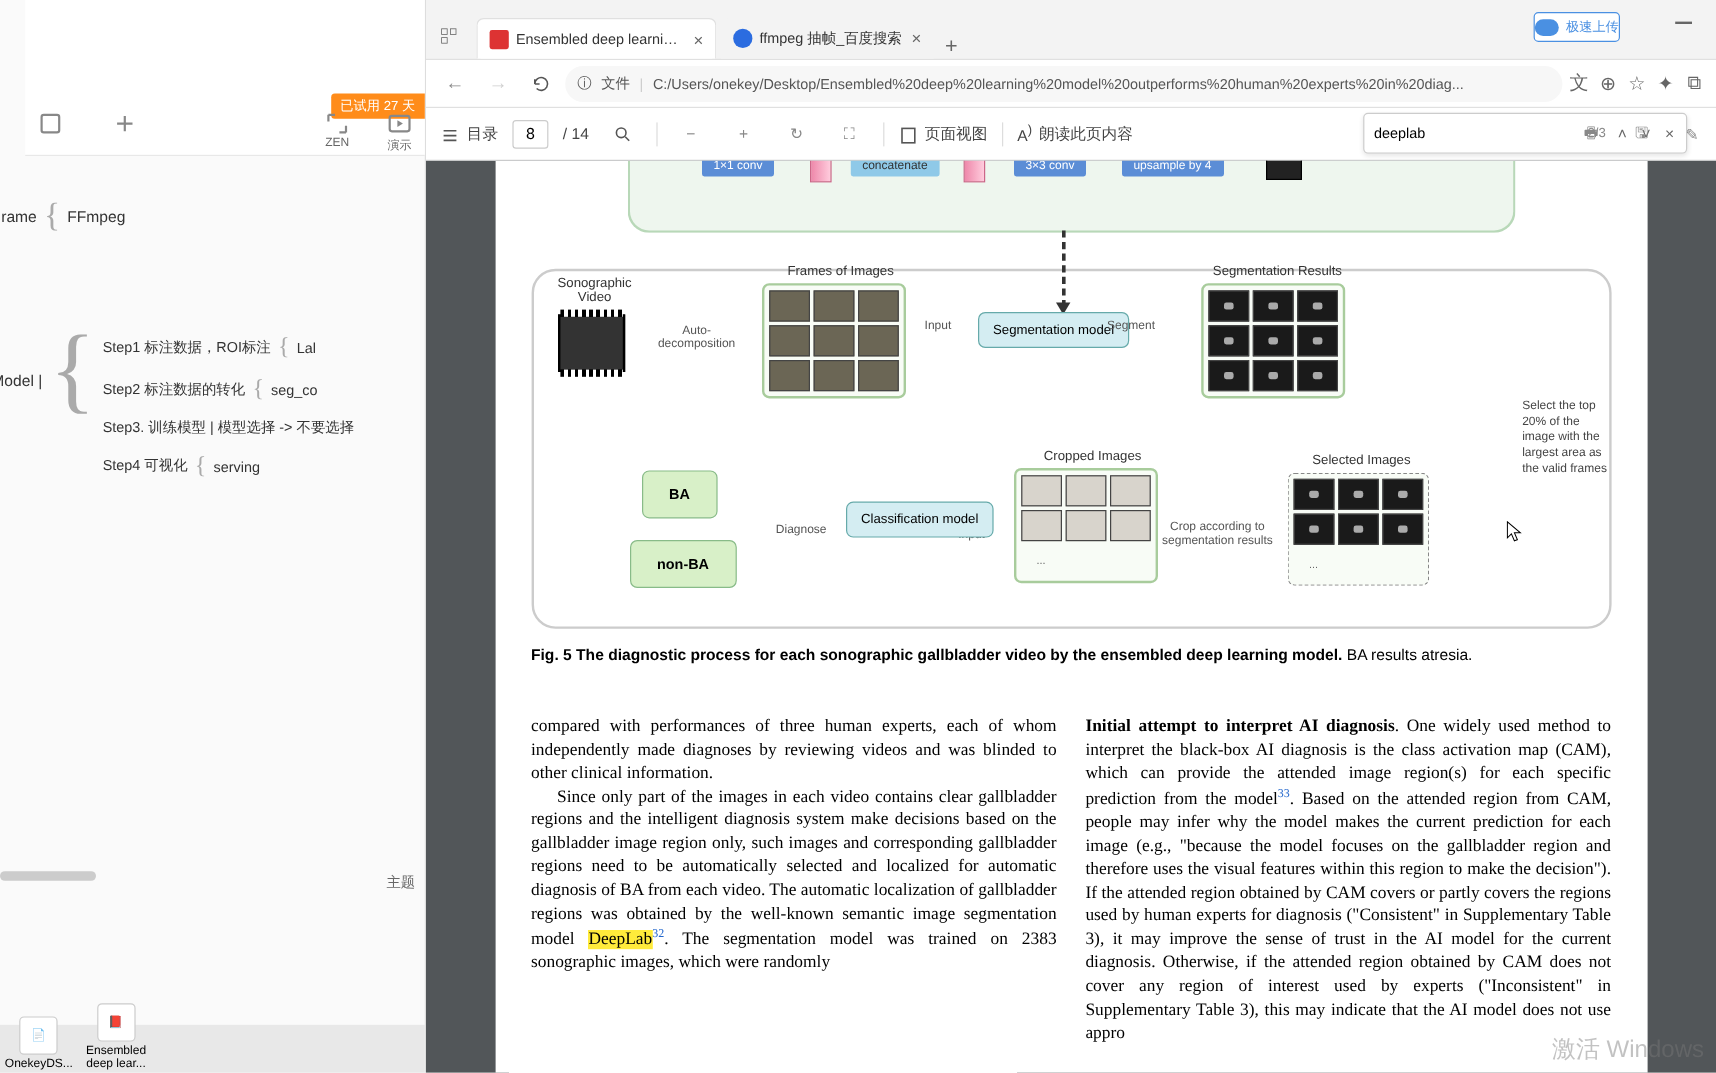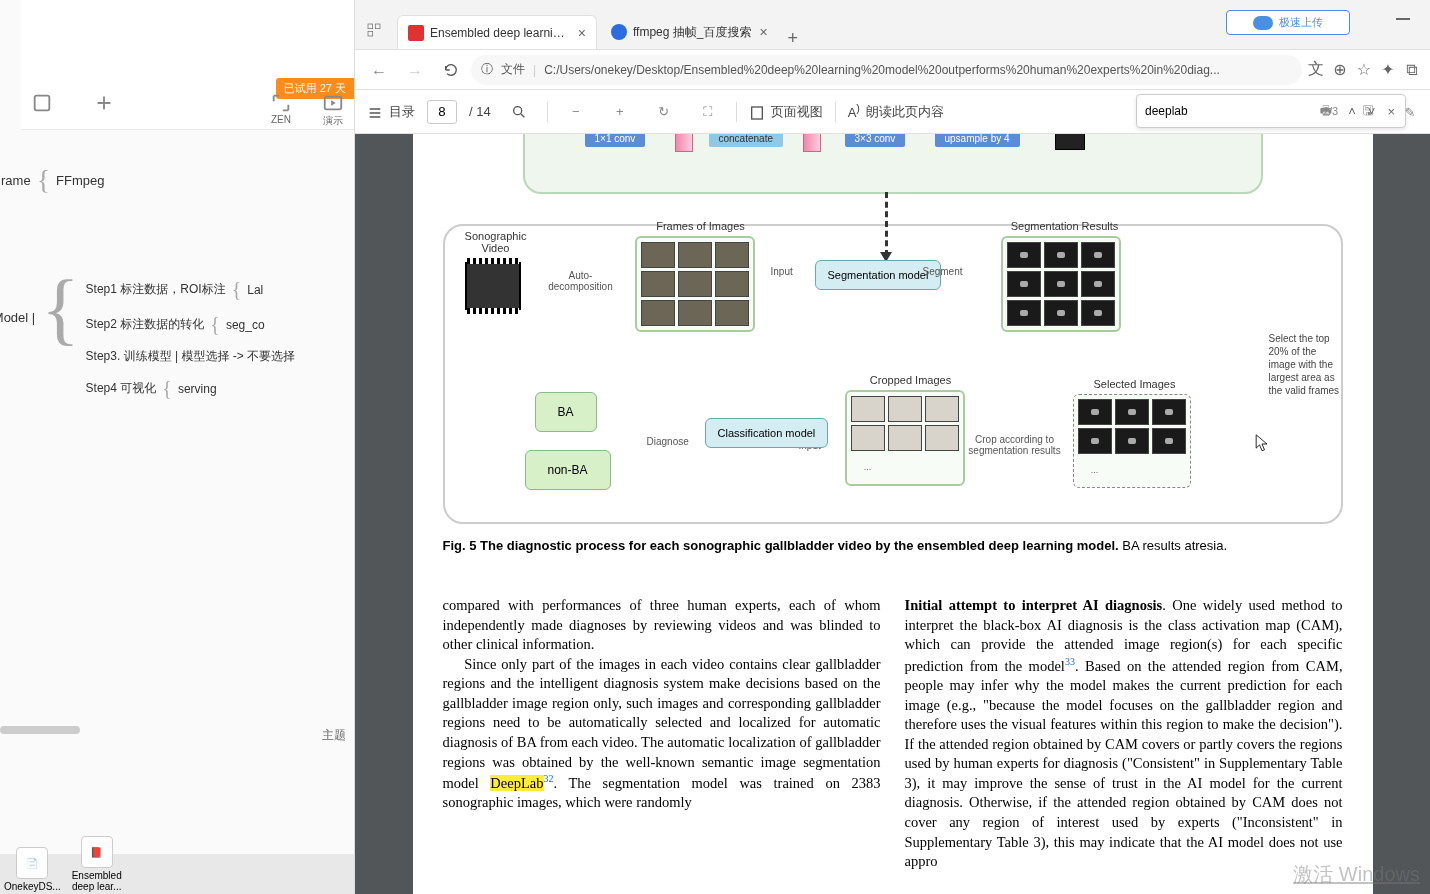--- a/index.html
+++ b/index.html
@@ -27,21 +27,21 @@
 
 .browser { position: absolute; left: 355px; top: 0; right: 0; bottom: 0; background: #fff; display: flex; flex-direction: column; }
 .titlebar { height: 50px; background: #f3f3f3; display: flex; align-items: flex-end; border-bottom: 1px solid #e0e0e0; position: relative; }
 .tab-btn { width: 38px; height: 38px; display: flex; align-items: center; justify-content: center; cursor: pointer; }
 .tab { height: 34px; background: #fff; border-radius: 6px 6px 0 0; display: flex; align-items: center; padding: 0 10px; font-size: 12px; color: #333; margin-left: 4px; max-width: 200px; border: 1px solid #e0e0e0; border-bottom: none; }
 .tab.inactive { background: #f3f3f3; border: none; }
 .tab-icon { width: 16px; height: 16px; margin-right: 6px; flex-shrink: 0; }
 .tab-title { overflow: hidden; text-overflow: ellipsis; white-space: nowrap; flex: 1; }
 .tab-close { margin-left: 8px; color: #666; cursor: pointer; font-size: 14px; }
 .new-tab { width: 30px; text-align: center; color: #666; cursor: pointer; font-size: 18px; }
-.cloud-btn { position: absolute; right: 80px; top: 10px; background: #fff; border: 1px solid #4a90e2; border-radius: 4px; padding: 4px 26px; display: flex; align-items: center; gap: 6px; font-size: 11px; color: #4a90e2; }
+.cloud-btn { position: absolute; right: 80px; top: 10px; background: #fff; border: 1px solid #4a90e2; border-radius: 4px; padding: 4px 0; display: flex; align-items: center; gap: 6px; font-size: 11px; color: #4a90e2; }
 .cloud-btn .cloud-ico { width: 20px; height: 14px; background: #4a90e2; border-radius: 7px; position: relative; }
 .min-btn { position: absolute; right: 20px; top: 18px; width: 14px; height: 2px; background: #666; }
 
 .addressbar { height: 40px; display: flex; align-items: center; padding: 0 8px; gap: 4px; border-bottom: 1px solid #e0e0e0; background: #fff; }
 .nav-btn { width: 32px; height: 32px; display: flex; align-items: center; justify-content: center; color: #888; cursor: pointer; border-radius: 4px; }
 .url-box { flex: 1; display: flex; align-items: center; gap: 8px; padding: 0 10px; height: 30px; border-radius: 15px; background: #f7f7f7; font-size: 12px; color: #555; }
 .url-text { overflow: hidden; text-overflow: ellipsis; white-space: nowrap; flex: 1; }
 .addr-icon { width: 20px; height: 20px; display: flex; align-items: center; justify-content: center; color: #666; cursor: pointer; }
 
 .pdfbar { height: 44px; display: flex; align-items: center; padding: 0 12px; gap: 12px; border-bottom: 1px solid #e0e0e0; font-size: 13px; color: #444; background: #fff; position: relative; }
@@ -75,41 +75,41 @@
 .sono-video::before { top: -6px; } .sono-video::after { bottom: -6px; }
 
 .frame-grid { position: absolute; border: 2px solid #a8cc9c; border-radius: 6px; padding: 4px; display: grid; grid-template-columns: repeat(3,34px); grid-auto-rows: 26px; gap: 3px; background: #f8fcf6; }
 .frame-cell { background: #6b6655; border: 1px solid #444; }
 .frame-cell.dark { background: #1a1a1a; position: relative; }
 .frame-cell.dark::after { content: ''; position: absolute; width: 8px; height: 6px; background: #aaa; top: 9px; left: 12px; border-radius: 2px; }
 .frame-cell.light { background: #d8d4cc; }
 .dots-cell { background: transparent; border: none; text-align: center; font-size: 9px; color: #666; line-height: 26px; }
 
 .model-box { position: absolute; border: 1px solid #6aa; background: #d4edf2; border-radius: 6px; font-size: 11px; text-align: center; padding: 8px 12px; }
-.result-box { position: absolute; background: #d8f0c8; border: 1px solid #8b8; border-radius: 6px; font-size: 12px; text-align: center; padding: 12px 22px; }
+.result-box { position: absolute; background: #d8f0c8; border: 1px solid #8b8; border-radius: 6px; font-size: 12px; text-align: center; padding: 12px 22px; font-weight: bold; }
 
 .flow-label { position: absolute; font-size: 10px; color: #555; }
 .side-note { position: absolute; right: -4px; top: 106px; width: 76px; font-size: 10px; color: #444; line-height: 1.3; }
 .dash-box { border: 1px dashed #888; }
 
 
 .caption { font-size: 13px; margin: 14px 0 24px; }
 .caption b { font-weight: bold; }
 
 
 .columns { display: flex; gap: 24px; font-family: Georgia, 'Times New Roman', serif; font-size: 14.5px; line-height: 1.35; text-align: justify; margin-top: 43px; }
 .col { flex: 1; }
 .highlight { background: #ffeb3b; }
 .sup { font-size: 10px; vertical-align: super; color: #2266cc; }
 
 
 .subtitle-overlay { position: absolute; left: 60px; bottom: 28px; font-size: 56px; font-weight: 900; color: #ffcc00; -webkit-text-stroke: 2px #1a3a6e; font-family: "Microsoft YaHei", sans-serif; letter-spacing: 2px; }
 
 
-.watermark { position: absolute; right: 10px; bottom: 6px; font-size: 20px; color: rgba(120,120,120,0.45); font-family: "Microsoft YaHei", sans-serif; text-decoration: underline; }
+.watermark { position: absolute; right: 10px; bottom: 6px; font-size: 20px; color: rgba(120,120,120,0.45); font-family: "Microsoft YaHei", sans-serif; }
 
 
 .cursor { position: absolute; width: 14px; height: 20px; }
 
 svg.ico { width: 16px; height: 16px; }
 </style>
 </head>
 <body>
 
 <div class="left-app">

